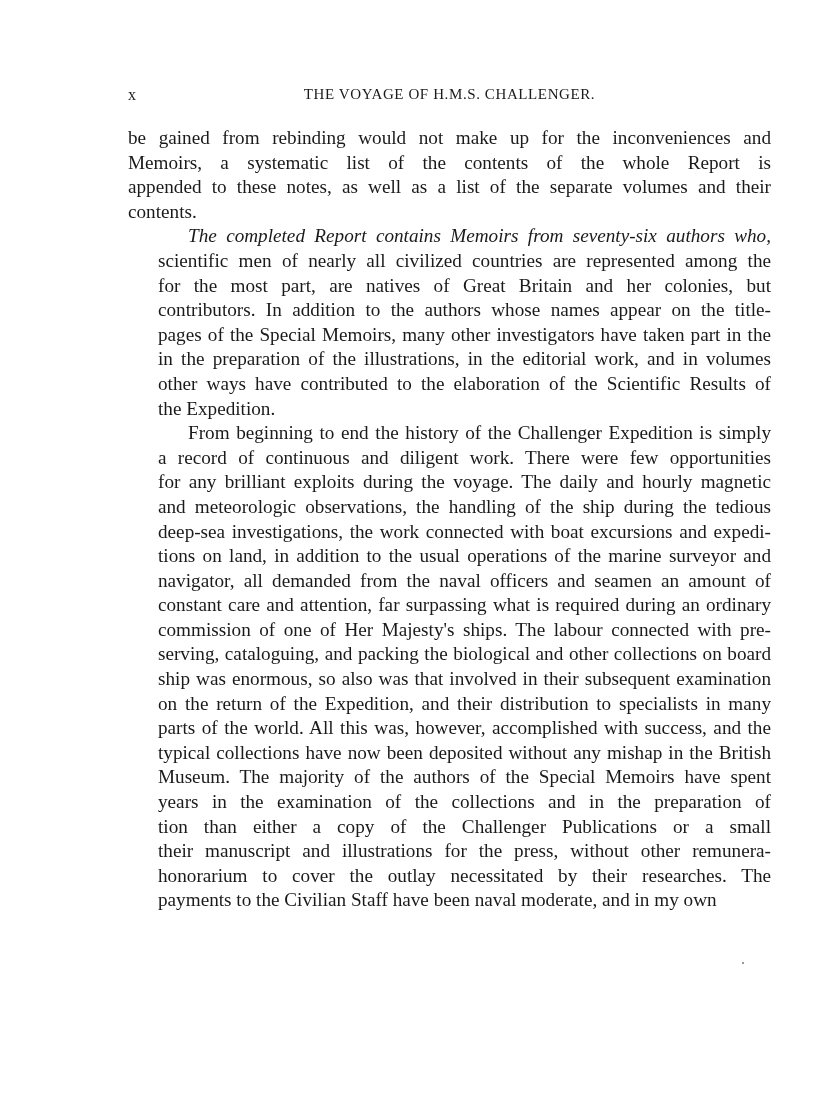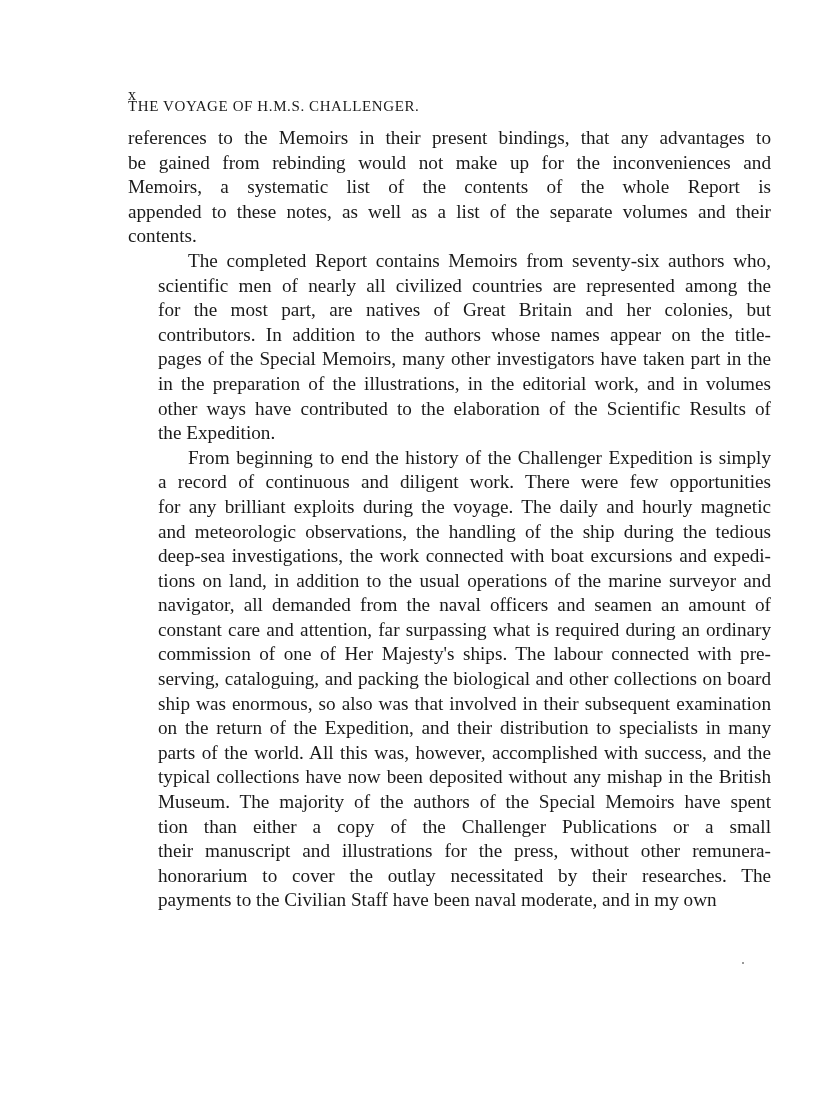--- a/index.html
+++ b/index.html
@@ -2,47 +2,46 @@
 <html><head>
 <meta charset="utf-8">
 <style>
   html, body { margin: 0; padding: 0; background: #ffffff; }
   body { width: 825px; height: 1100px; position: relative; overflow: hidden;
          font-family: "Liberation Serif", "DejaVu Serif", serif; color: #1a1a1a; }
   .page { position: absolute; left: 0; top: 0; width: 825px; height: 1100px; }
   .running-head { position: absolute; top: 86px; left: 128px; width: 643px; height: 22px;
                   font-size: 15px; letter-spacing: 0.6px; }
   .folio { position: absolute; left: 0; top: 0; font-size: 16px; }
-  .head-title { position: absolute; left: 0; right: 0; top: 12px; }
+  .head-title { position: absolute; left: 0; right: 0; top: 0; text-align: center; }
   .body-text { position: absolute; top: 126px; left: 128px; width: 643px;
                font-size: 19.2px; line-height: 24.6px; text-align: justify; }
   .para { margin: 0; text-indent: 0; }
   .para.indent { text-indent: 30px; }
   .line { display: block; text-align: justify; text-align-last: justify; white-space: nowrap; }
   .line.last { text-align-last: left; }
   .stray-mark { position: absolute; left: 742px; top: 962px; width: 2px; height: 2px; background: #777; border-radius: 1px; }
 </style>
 </head>
 <body>
 
 <div class="page">
   <div class="running-head">
     <span class="folio">x</span>
     <div class="head-title">THE VOYAGE OF H.M.S. CHALLENGER.</div>
   </div>
   <div class="body-text" id="body-text">
       <div class="para">
-        <span class="line">references to the Memoirs in their present bindings, that any advantages to</span>
         <span class="line">be gained from rebinding would not make up for the inconveniences and</span>
         <span class="line">Memoirs, a systematic list of the contents of the whole Report is</span>
         <span class="line">appended to these notes, as well as a list of the separate volumes and their</span>
         <span class="line last">contents.</span>
       </div>
       <div class="para indent">
-        <span class="line" style="padding-left: 30px;">The completed Report contains Memoirs from seventy-six authors who,</span>
+        <span class="line" style="padding-left: 30px; font-style: italic;">The completed Report contains Memoirs from seventy-six authors who,</span>
         <span class="line">scientific men of nearly all civilized countries are represented among the</span>
         <span class="line">for the most part, are natives of Great Britain and her colonies, but</span>
         <span class="line">contributors.  In addition to the authors whose names appear on the title-</span>
         <span class="line">pages of the Special Memoirs, many other investigators have taken part in the</span>
         <span class="line">in the preparation of the illustrations, in the editorial work, and in volumes</span>
         <span class="line">other ways have contributed to the elaboration of the Scientific Results of</span>
         <span class="line last">the Expedition.</span>
       </div>
       <div class="para indent">
         <span class="line" style="padding-left: 30px;">From beginning to end the history of the Challenger Expedition is simply</span>
@@ -53,20 +52,21 @@
         <span class="line">tions on land, in addition to the usual operations of the marine surveyor and</span>
         <span class="line">navigator, all demanded from the naval officers and seamen an amount of</span>
         <span class="line">constant care and attention, far surpassing what is required during an ordinary</span>
         <span class="line">commission of one of Her Majesty's ships.  The labour connected with pre-</span>
         <span class="line">serving, cataloguing, and packing the biological and other collections on board</span>
         <span class="line">ship was enormous, so also was that involved in their subsequent examination</span>
         <span class="line">on the return of the Expedition, and their distribution to specialists in many</span>
         <span class="line">parts of the world.  All this was, however, accomplished with success, and the</span>
         <span class="line">typical collections have now been deposited without any mishap in the British</span>
         <span class="line">Museum.  The majority of the authors of the Special Memoirs have spent</span>
+        <span class="line">years in the examination of the collections and in the preparation of</span>
         <span class="line">tion than either a copy of the Challenger Publications or a small</span>
         <span class="line">their manuscript and illustrations for the press, without other remunera-</span>
         <span class="line">honorarium to cover the outlay necessitated by their researches.  The</span>
         <span class="line last">payments to the Civilian Staff have been naval moderate, and in my own</span>
       </div>
     </div>
   <div class="stray-mark"></div>
 </div>
 
 </body></html>

